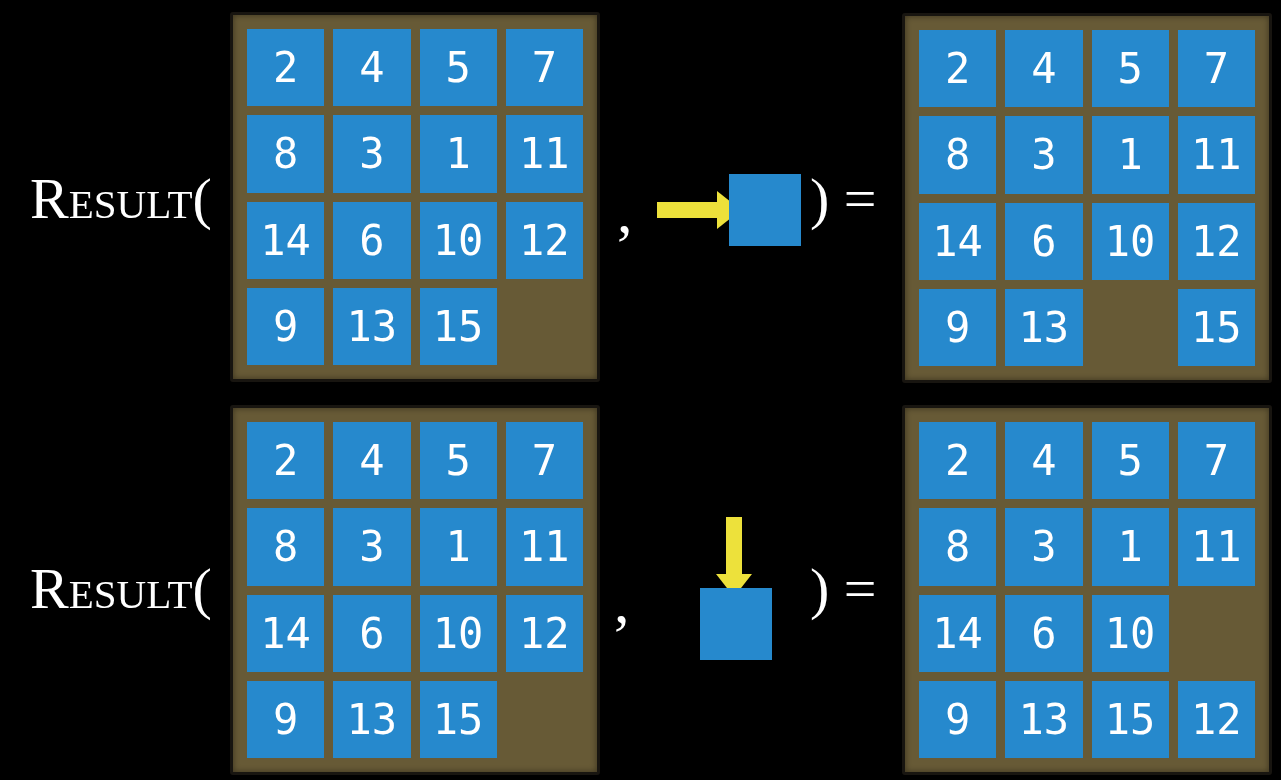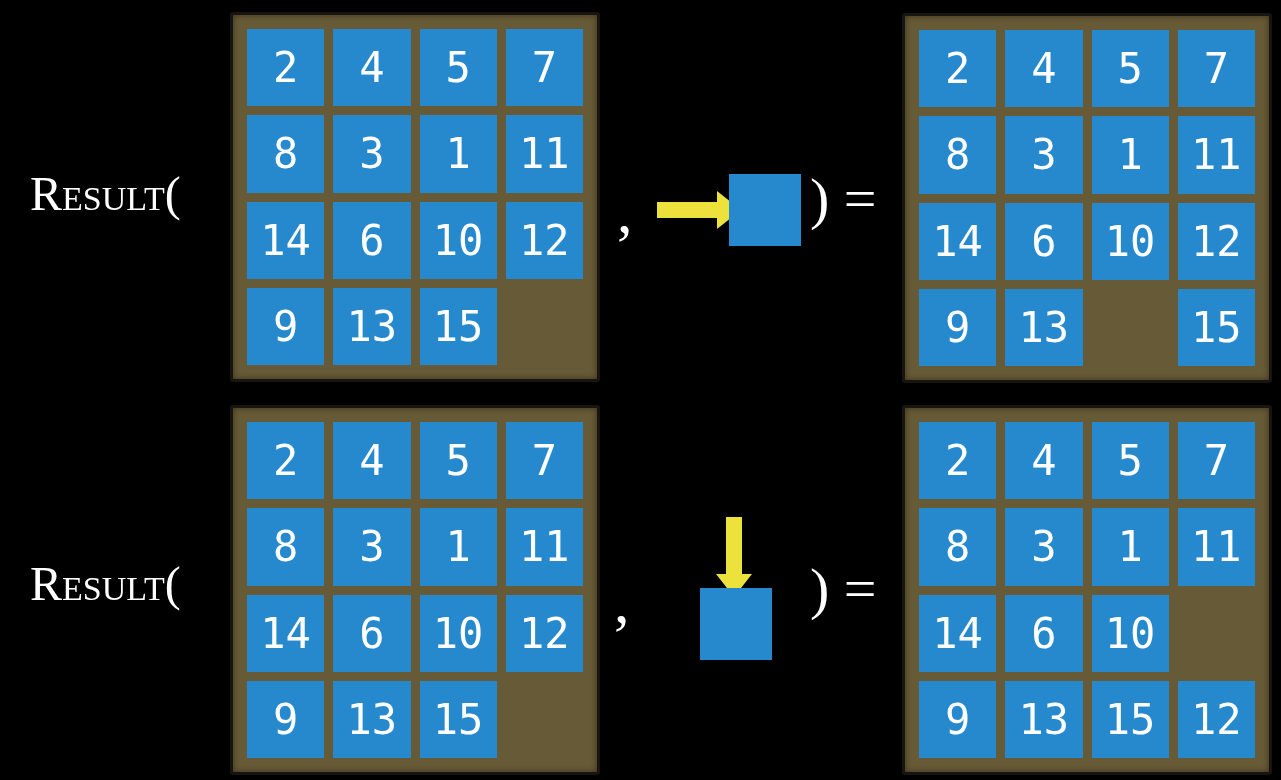--- a/index.html
+++ b/index.html
@@ -13,21 +13,21 @@
     height: 780px;
     background: var(--background, #000000);
     overflow: hidden;
     font-family: "Liberation Serif", "DejaVu Serif", serif;
     color: var(--text_white, #ffffff);
   }
   .abs { position: absolute; }
 
   
   .fn-label {
-    font-size: 48px;
+    font-size: 58px;
     line-height: 1;
     font-variant: small-caps;
     letter-spacing: 0px;
     white-space: nowrap;
   }
   .comma {
     font-size: 62px;
     line-height: 1;
   }
   .close-eq {

